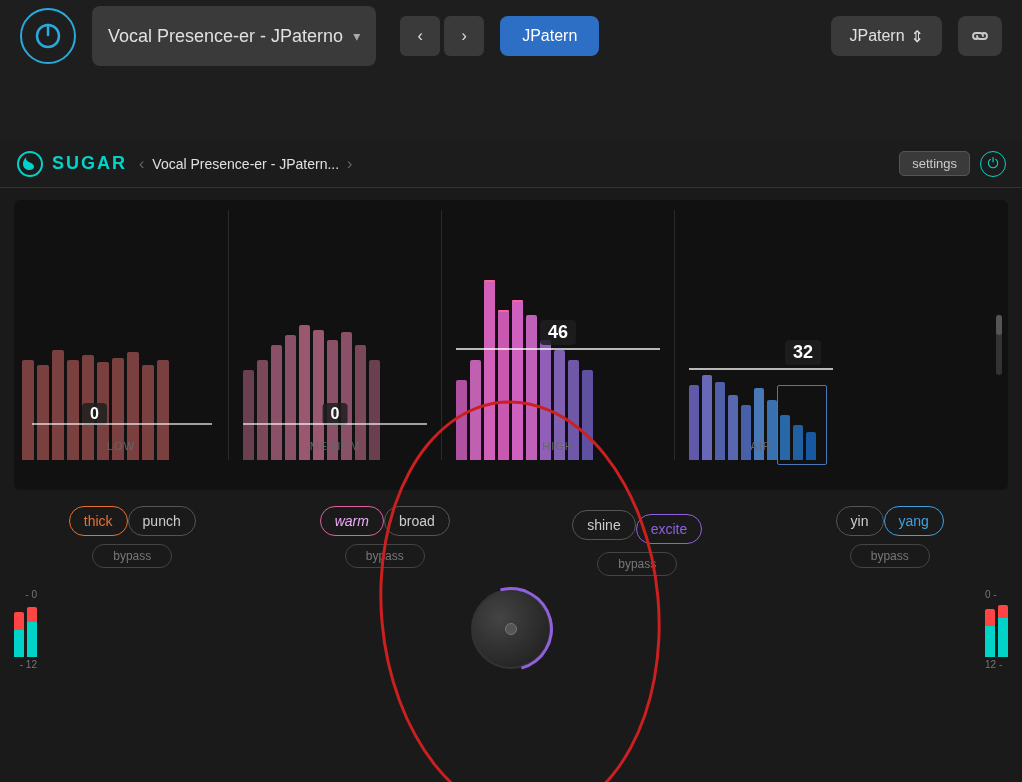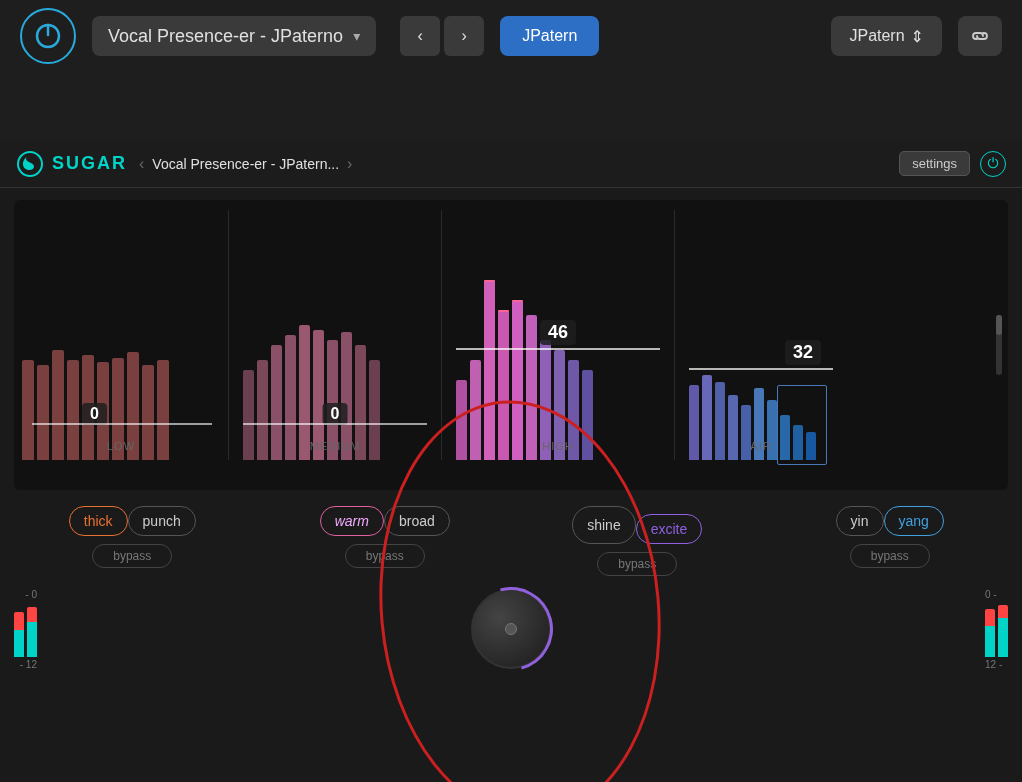--- a/index.html
+++ b/index.html
@@ -45,21 +45,21 @@
       background: #3a3a3a;
       border: none;
       border-radius: 8px;
       color: #e0e0e0;
       font-size: 18px;
       padding: 8px 16px;
       display: flex;
       align-items: center;
       gap: 10px;
       cursor: pointer;
-      height: 40px;
+      height: 60px;
     }
     .preset-dropdown span { color: #e0e0e0; }
     .preset-dropdown .arrow { font-size: 14px; color: #aaa; }
     .nav-btns {
       display: flex;
       gap: 4px;
       margin-left: 8px;
     }
     .nav-btn {
       background: #3a3a3a;
@@ -283,20 +283,21 @@
     .band-control {
       display: flex;
       flex-direction: column;
       align-items: center;
       gap: 8px;
       flex: 1;
     }
 
     .band-buttons {
       display: flex;
+      align-items: center;
     }
 
     .band-btn {
       background: transparent;
       border: 1.5px solid #555;
       border-radius: 20px;
       color: #ccc;
       font-size: 14px;
       padding: 6px 14px;
       cursor: pointer;

